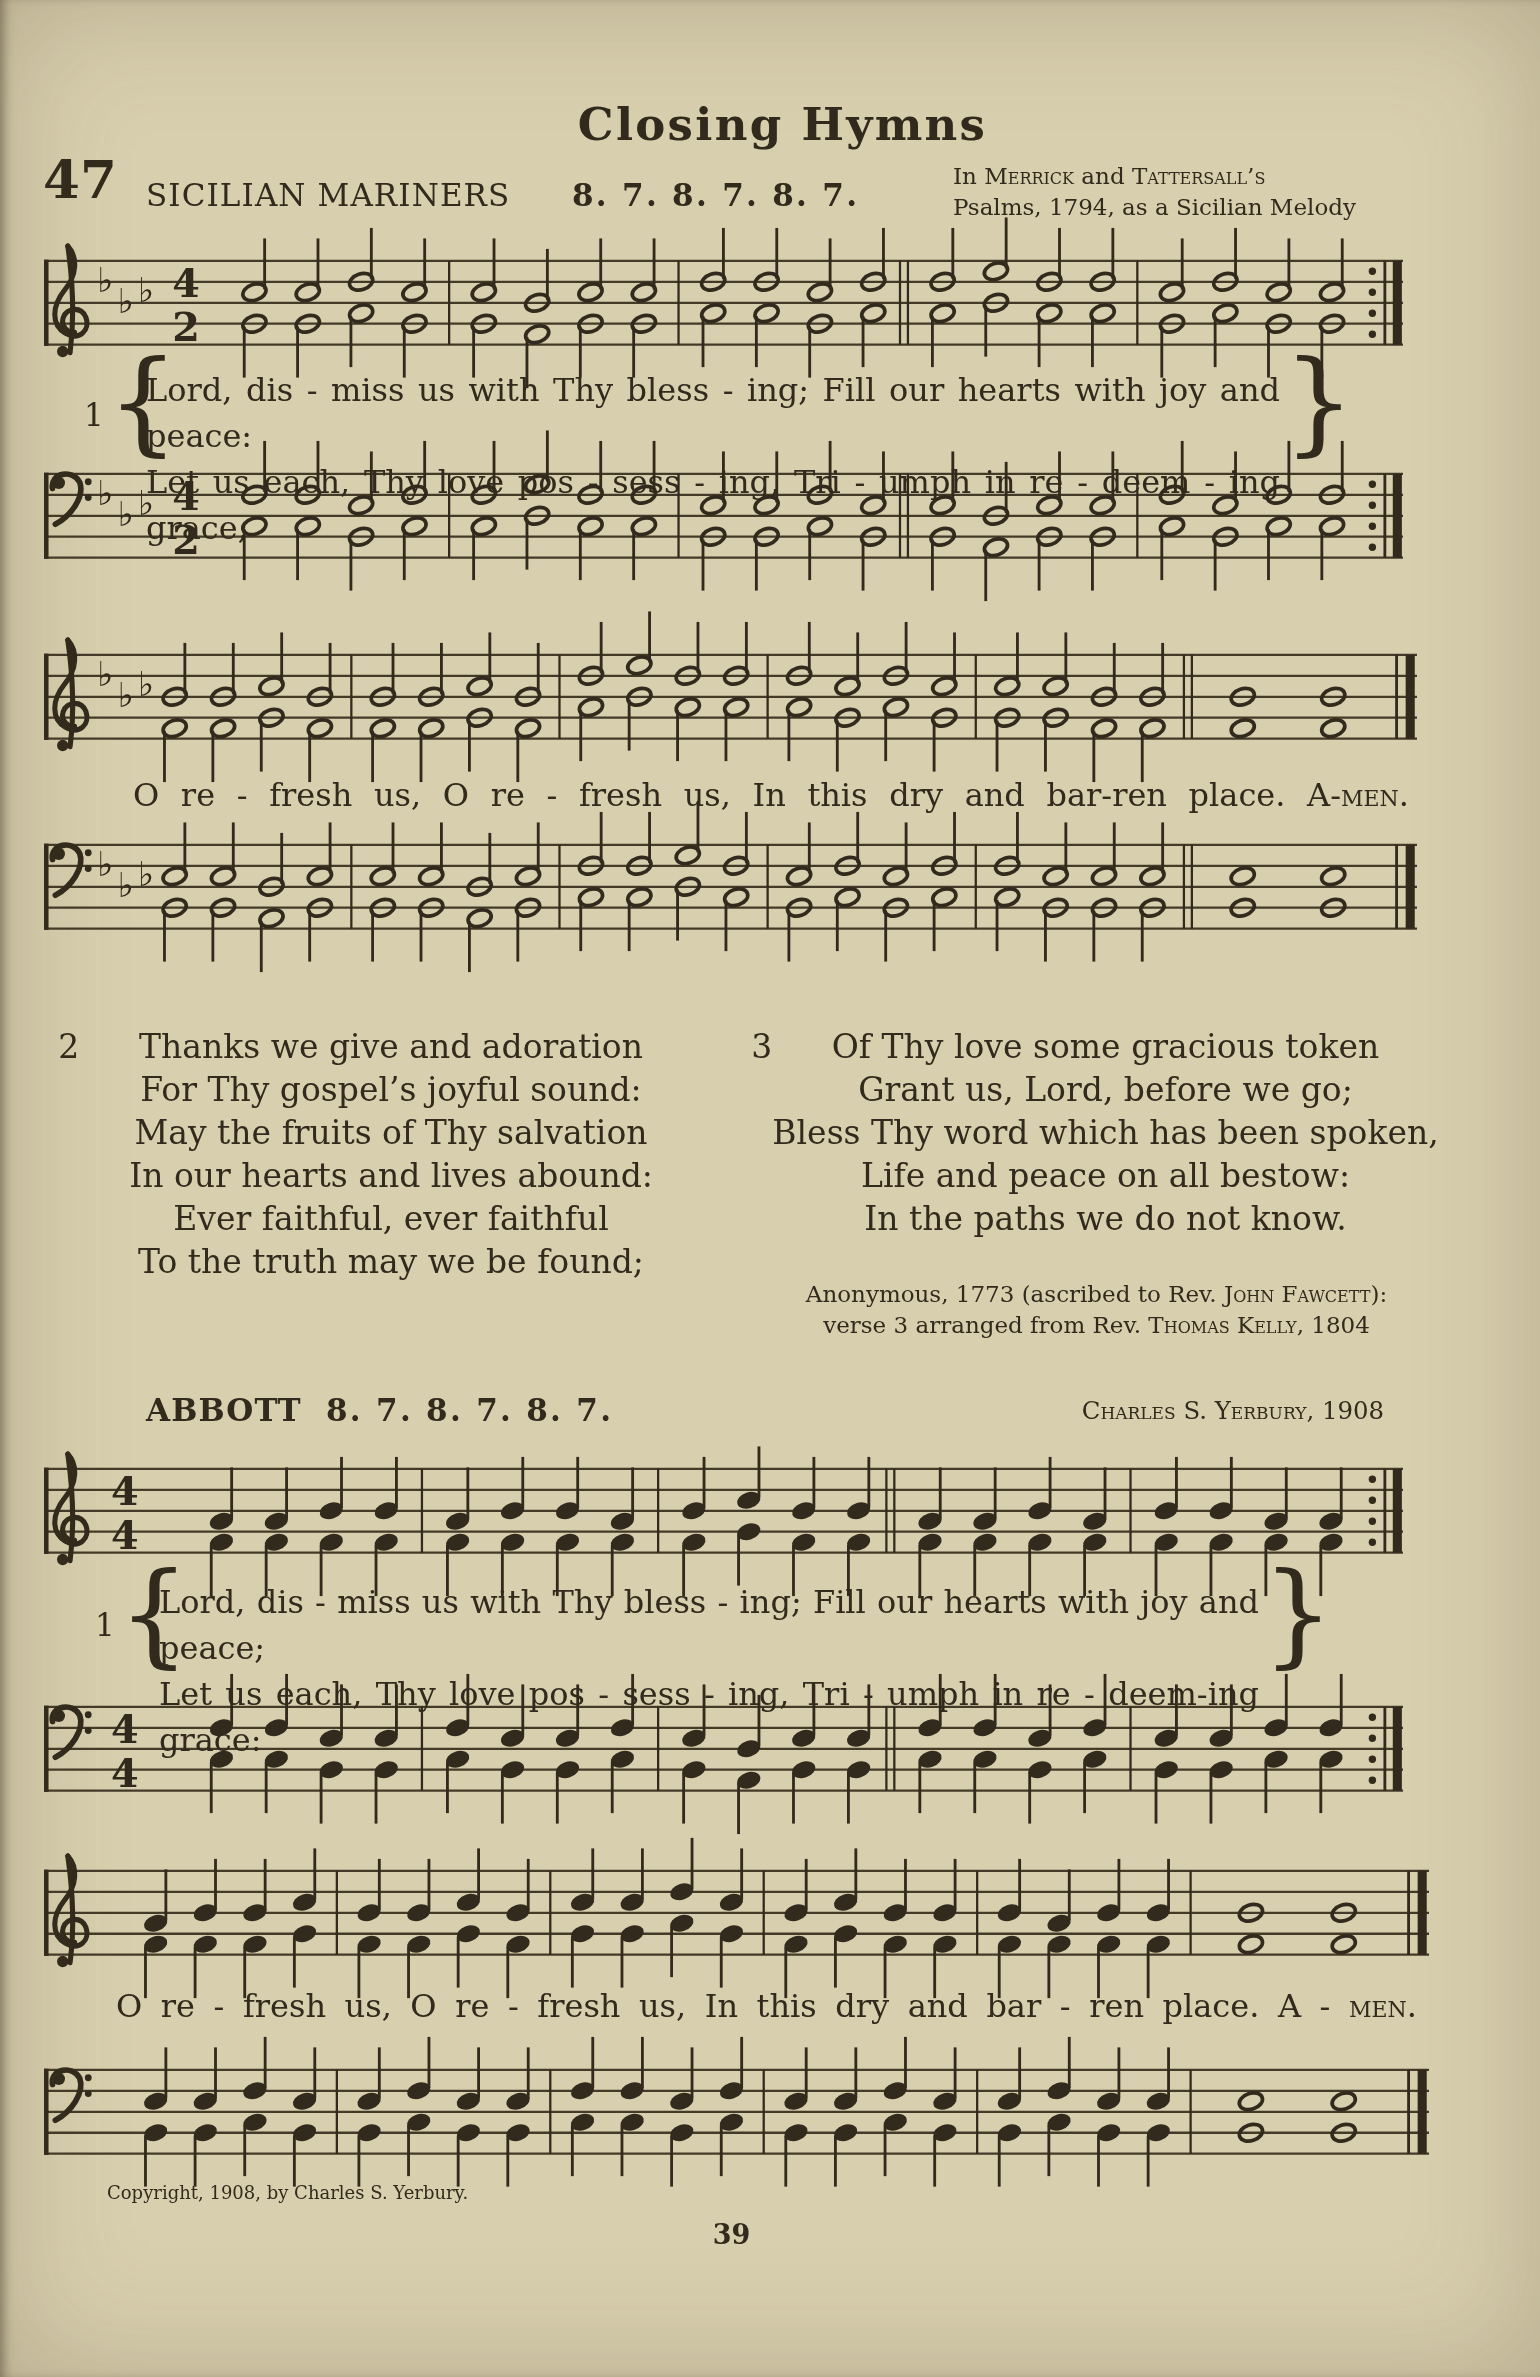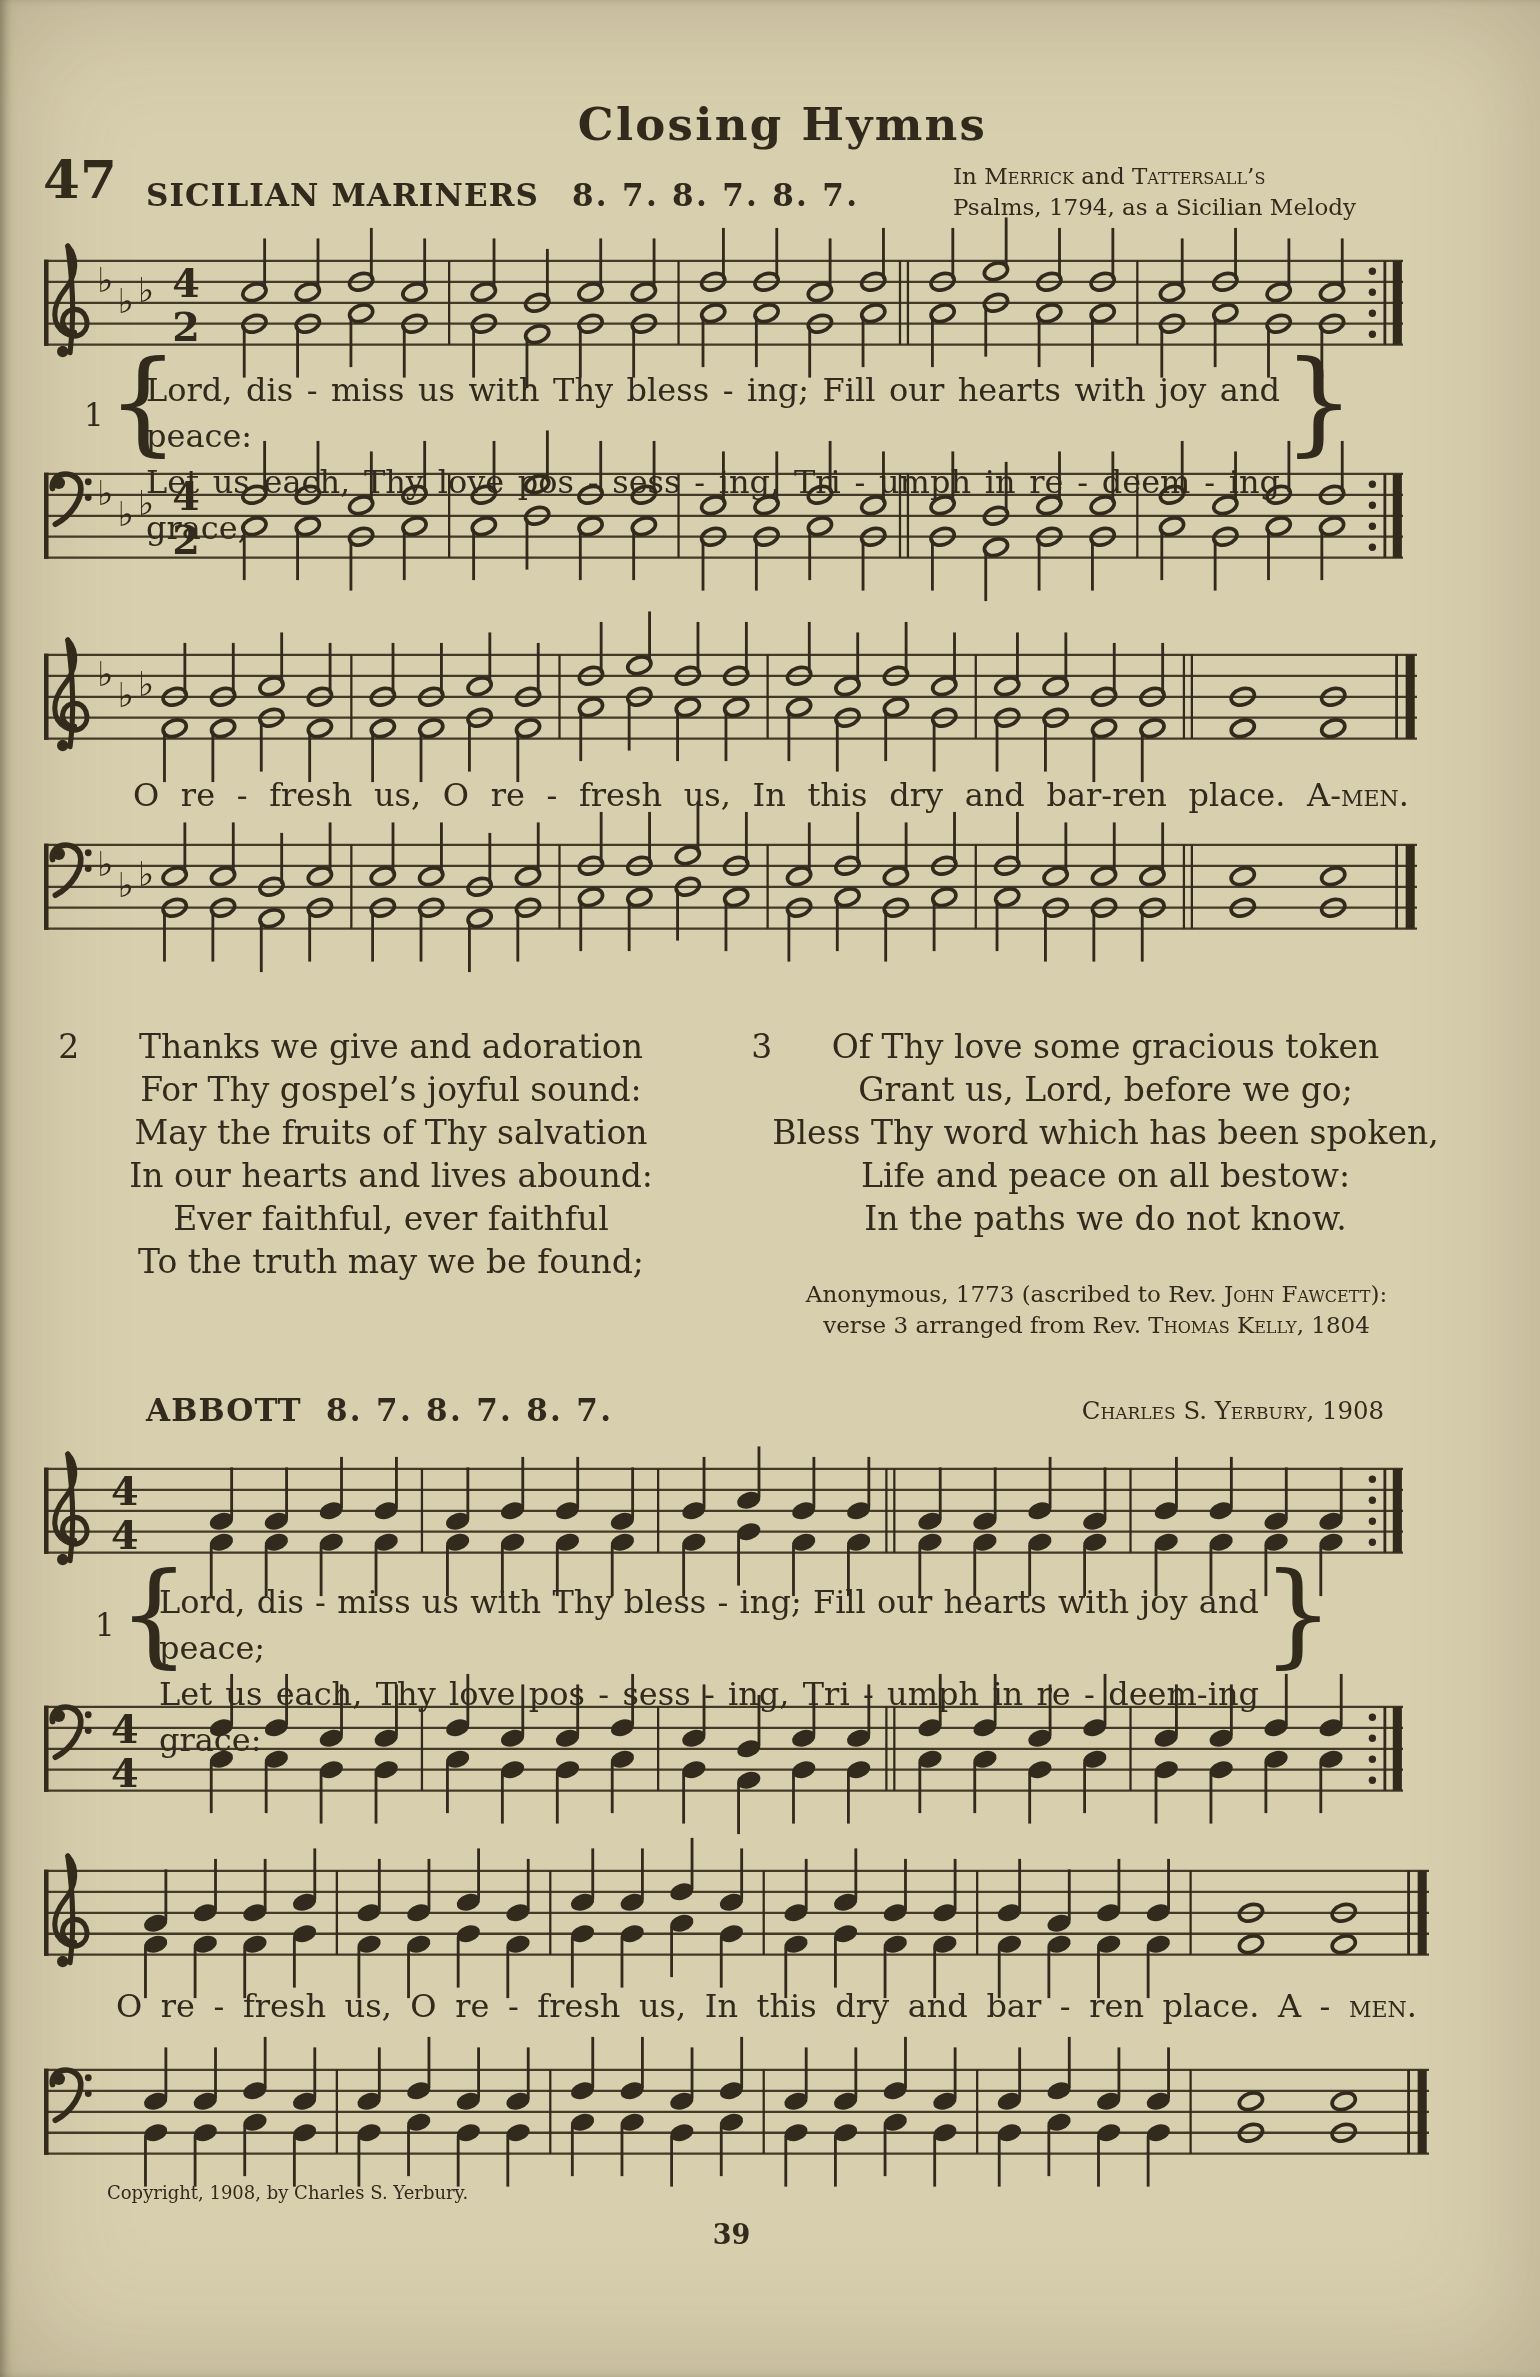--- a/index.html
+++ b/index.html
@@ -14,21 +14,21 @@
   body::before{
     content:"";position:absolute;inset:0;pointer-events:none;z-index:50;
     box-shadow:inset 0 0 125px rgba(92,80,52,.28), inset 8px 0 10.2px -4.5px rgba(70,62,44,.55);
   }
   .abs{position:absolute;}
   .title{
     font-size:45px;font-weight:bold;letter-spacing:2.3px;
     width:1541px;text-align:center;top:98px;left:0;padding-left:12px;
   }
   .hymn-no{font-size:53px;font-weight:bold;left:43px;top:153px;line-height:1;}
-  .tune{font-size:31px;font-weight:bold;letter-spacing:1.1px;}
+  .tune{font-size:31px;font-weight:normal;letter-spacing:1.1px;}
   .meter{font-size:31px;font-weight:bold;letter-spacing:2.3px;}
   .src{left:953px;top:161px;width:448px;text-align:left;font-size:23px;line-height:31px;}
   .sc{font-variant:small-caps;}
   .it{}
   .lyr{
     font-size:32px;line-height:46px;
     text-align:justify;text-align-last:justify;
     white-space:normal;
   }
   .refrain{font-size:32px;text-align:justify;text-align-last:justify;}

